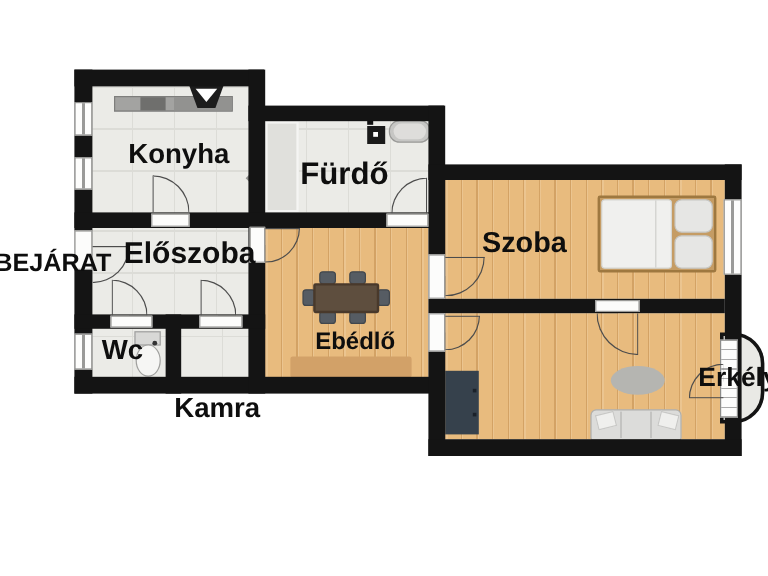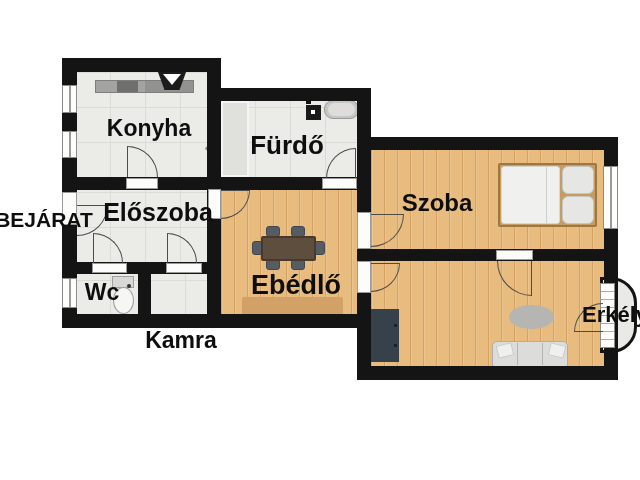--- a/index.html
+++ b/index.html
@@ -119,17 +119,17 @@
   <div class="arc" style="left:371px;top:263px;width:29px;height:29px;border-width:1.5px 1.5px 1.5px 0;border-radius:0 0 100% 0;"></div>
   <div class="arc" style="left:497px;top:261px;width:35px;height:35px;border-width:0 1.5px 1.5px 1.5px;border-radius:0 0 0 100%;"></div>
   <div class="arc" style="left:574px;top:303px;width:29px;height:29px;border-width:1.5px 0 1.5px 1.5px;border-radius:100% 0 0 0;"></div>
 
   <div class="lbl" style="left:44px;top:220px;font-size:21px;">BEJÁRAT</div>
   <div class="lbl" style="left:149px;top:128px;font-size:23px;">Konyha</div>
   <div class="lbl" style="left:287px;top:145px;font-size:26px;">Fürdő</div>
   <div class="lbl" style="left:158px;top:212px;font-size:25px;">Előszoba</div>
   <div class="lbl" style="left:102px;top:292px;font-size:23px;">Wc</div>
   <div class="lbl" style="left:181px;top:299px;font-size:23px;margin-top:41px;">Kamra</div>
-  <div class="lbl" style="left:296px;top:285px;font-size:27px;">Ebédlő</div>
+  <div class="lbl" style="left:296px;top:285px;font-size:20px;">Ebédlő</div>
   <div class="lbl" style="left:437px;top:203px;font-size:24px;">Szoba</div>
   <div class="lbl" style="left:615px;top:315px;font-size:22px;">Erkély</div>
 
 </div>
 
 </body></html>

